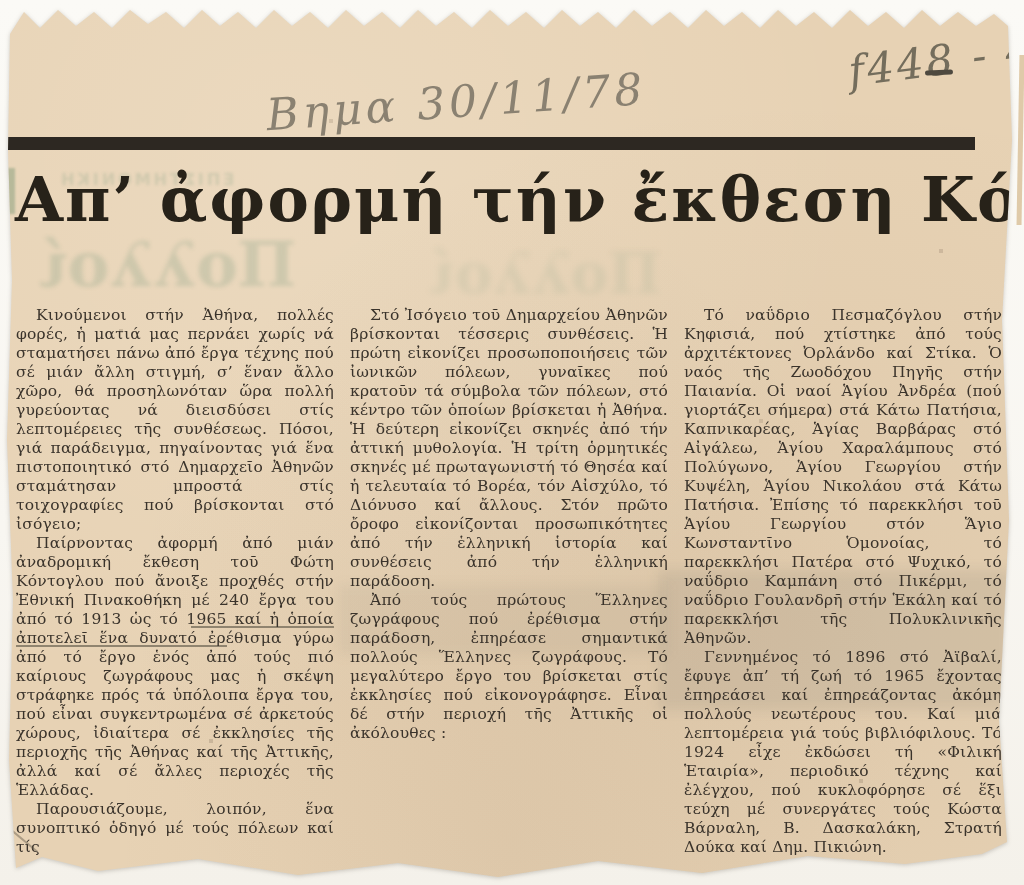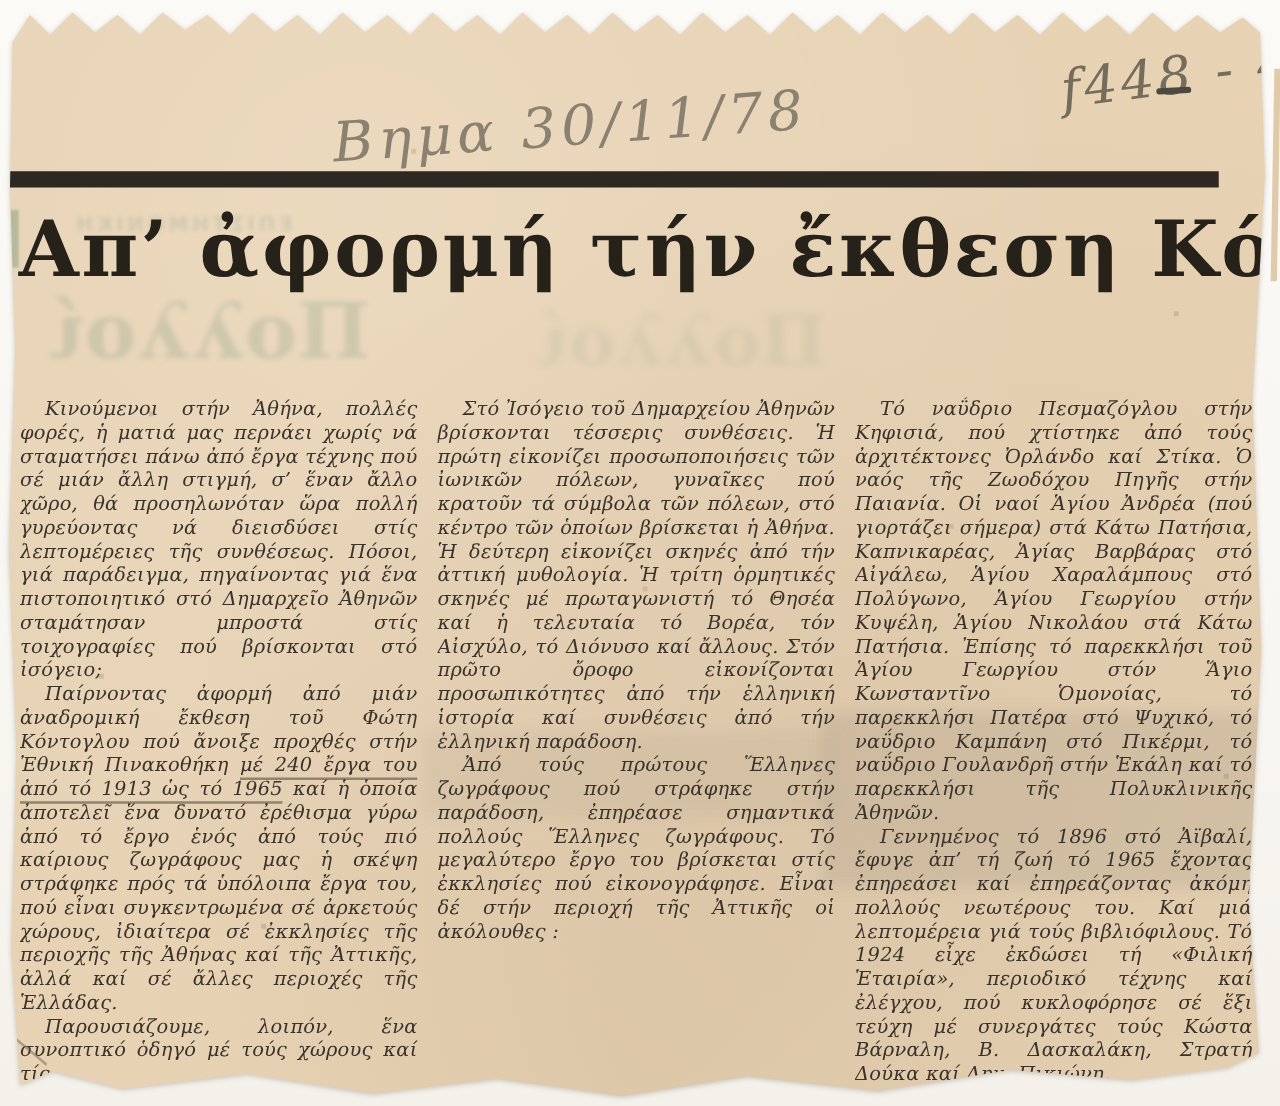--- a/index.html
+++ b/index.html
@@ -39,26 +39,26 @@
            letter-spacing:3px;}
   .dash-mark{position:absolute;left:925px;top:70px;width:28px;height:5px;background:#4e493f;
              border-radius:3px;transform:rotate(-3deg);}
   .rule{position:absolute;left:4px;top:137px;width:971px;height:13px;background:#2d2822;}
   .headline{position:absolute;left:15px;top:163px;font-size:62px;font-weight:bold;
             color:#272219;letter-spacing:2px;white-space:nowrap;margin:0;}
   .subhead{position:absolute;left:36px;top:262px;font-family:"DejaVu Sans",sans-serif;
            font-weight:bold;font-size:20px;color:#35312b;letter-spacing:1px;word-spacing:6px;
            white-space:nowrap;}
   .bullet{display:inline-block;margin-right:13px;font-size:18px;transform:translateY(-1px);}
-  .cols{position:absolute;left:16px;top:318px;width:986px;height:567px;display:flex;gap:16px;font-style:italic;}
+  .cols{position:absolute;left:16px;top:306px;width:986px;height:567px;display:flex;gap:16px;}
   .col{flex:1 1 0;color:#3a332b;font-size:15.5px;line-height:19px;text-align:justify;
        letter-spacing:.2px;overflow:hidden;}
   .col p{margin:0;}
   .indent{text-indent:20px;}
-  .pencil-mark{border-bottom:2.5px solid rgba(115,105,88,.75);padding-bottom:1px;}
+  .pencil-mark{border-bottom:2.5px solid rgba(115,105,88,.75);padding-bottom:17px;}
   .crease{position:absolute;left:2px;top:838px;width:40px;height:2px;
           background:rgba(100,90,75,.45);transform:rotate(40deg);}
   .edge-sliver{position:absolute;right:1px;top:55px;width:5px;height:170px;background:#dfcaa9;
                transform:rotate(1deg);}
 </style>
 </head>
 <body>
 
 <div class="scan">
   <div class="clip-wrap">
@@ -78,25 +78,25 @@
 
       <div class="rule"></div>
 
       <h1 class="headline">Απ’ ἀφορμή τήν ἔκθεση Κόντογλου</h1>
 
 
       <div class="cols">
         <div class="col">
           <p class="indent">Κινούμενοι στήν Ἀθήνα, πολλές φορές, ἡ ματιά μας περνάει χωρίς νά σταματήσει πάνω ἀπό ἔργα τέχνης πού σέ μιάν ἄλλη στιγμή, σ’ ἕναν ἄλλο χῶρο, θά προσηλωνόταν ὥρα πολλή γυρεύοντας νά διεισδύσει στίς λεπτομέρειες τῆς συνθέσεως. Πόσοι, γιά παράδειγμα, πηγαίνοντας γιά ἕνα πιστοποιητικό στό Δημαρχεῖο Ἀθηνῶν σταμάτησαν μπροστά στίς τοιχογραφίες πού βρίσκονται στό ἰσόγειο;</p>
           <p class="indent"><span>Παίρνοντας ἀφορμή ἀπό μιάν ἀναδρομική ἔκθεση τοῦ Φώτη Κόντογλου πού ἄνοιξε προχθές στήν Ἐθνική Πινακοθήκη </span><span class="pencil-mark">μέ 240 ἔργα του ἀπό τό 1913 ὡς τό 1965</span><span> καί ἡ ὁποία ἀποτελεῖ ἕνα δυνατό ἐρέθισμα γύρω ἀπό τό ἔργο ἑνός ἀπό τούς πιό καίριους ζωγράφους μας ἡ σκέψη στράφηκε πρός τά ὑπόλοιπα ἔργα του, πού εἶναι συγκεντρωμένα σέ ἀρκετούς χώρους, ἰδιαίτερα σέ ἐκκλησίες τῆς περιοχῆς τῆς Ἀθήνας καί τῆς Ἀττικῆς, ἀλλά καί σέ ἄλλες περιοχές τῆς Ἑλλάδας.</span></p>
-          <p class="indent">Παρουσιάζουμε, λοιπόν, ἕνα συνοπτικό ὁδηγό μέ τούς χώρους καί τίς</p>
+          <p class="indent">Παρουσιάζουμε, λοιπόν, ἕνα συνοπτικό ὁδηγό μέ τούς πόλεων καί τίς</p>
         </div>
         <div class="col">
           <p class="indent">Στό Ἰσόγειο τοῦ Δημαρχείου Ἀθηνῶν βρίσκονται τέσσερις συνθέσεις. Ἡ πρώτη εἰκονίζει προσωποποιήσεις τῶν ἰωνικῶν πόλεων, γυναῖκες πού κρατοῦν τά σύμβολα τῶν πόλεων, στό κέντρο τῶν ὁποίων βρίσκεται ἡ Ἀθήνα. Ἡ δεύτερη εἰκονίζει σκηνές ἀπό τήν ἀττική μυθολογία. Ἡ τρίτη ὁρμητικές σκηνές μέ πρωταγωνιστή τό Θησέα καί ἡ τελευταία τό Βορέα, τόν Αἰσχύλο, τό Διόνυσο καί ἄλλους. Στόν πρῶτο ὄροφο εἰκονίζονται προσωπικότητες ἀπό τήν ἑλληνική ἱστορία καί συνθέσεις ἀπό τήν ἑλληνική παράδοση.</p>
-          <p class="indent">Ἀπό τούς πρώτους Ἕλληνες ζωγράφους πού στράφηκε στήν παράδοση, ἐπηρέασε σημαντικά πολλούς Ἕλληνες ζωγράφους. Τό μεγαλύτερο ἔργο του βρίσκεται στίς ἐκκλησίες πού εἰκονογράφησε. Εἶναι δέ στήν περιοχή τῆς Ἀττικῆς οἱ ἀκόλουθες :</p>
+          <p class="indent">Ἀπό τούς πρώτους Ἕλληνες ζωγράφους πού ἐρέθισμα στήν παράδοση, ἐπηρέασε σημαντικά πολλούς Ἕλληνες ζωγράφους. Τό μεγαλύτερο ἔργο του βρίσκεται στίς ἐκκλησίες πού εἰκονογράφησε. Εἶναι δέ στήν περιοχή τῆς Ἀττικῆς οἱ ἀκόλουθες :</p>
         </div>
         <div class="col">
           <p class="indent">Τό ναΰδριο Πεσμαζόγλου στήν Κηφισιά, πού χτίστηκε ἀπό τούς ἀρχιτέκτονες Ὀρλάνδο καί Στίκα. Ὁ ναός τῆς Ζωοδόχου Πηγῆς στήν Παιανία. Οἱ ναοί Ἁγίου Ἀνδρέα (πού γιορτάζει σήμερα) στά Κάτω Πατήσια, Καπνικαρέας, Ἁγίας Βαρβάρας στό Αἰγάλεω, Ἁγίου Χαραλάμπους στό Πολύγωνο, Ἁγίου Γεωργίου στήν Κυψέλη, Ἁγίου Νικολάου στά Κάτω Πατήσια. Ἐπίσης τό παρεκκλήσι τοῦ Ἁγίου Γεωργίου στόν Ἅγιο Κωνσταντῖνο Ὁμονοίας, τό παρεκκλήσι Πατέρα στό Ψυχικό, τό ναΰδριο Καμπάνη στό Πικέρμι, τό ναΰδριο Γουλανδρῆ στήν Ἑκάλη καί τό παρεκκλήσι τῆς Πολυκλινικῆς Ἀθηνῶν.</p>
           <p class="indent">Γεννημένος τό 1896 στό Ἀϊβαλί, ἔφυγε ἀπ’ τή ζωή τό 1965 ἔχοντας ἐπηρεάσει καί ἐπηρεάζοντας ἀκόμη πολλούς νεωτέρους του. Καί μιά λεπτομέρεια γιά τούς βιβλιόφιλους. Τό 1924 εἶχε ἐκδώσει τή «Φιλική Ἑταιρία», περιοδικό τέχνης καί ἐλέγχου, πού κυκλοφόρησε σέ ἕξι τεύχη μέ συνεργάτες τούς Κώστα Βάρναλη, Β. Δασκαλάκη, Στρατή Δούκα καί Δημ. Πικιώνη.</p>
         </div>
       </div>
 
       <div class="crease"></div>
     </div>
   </div>

